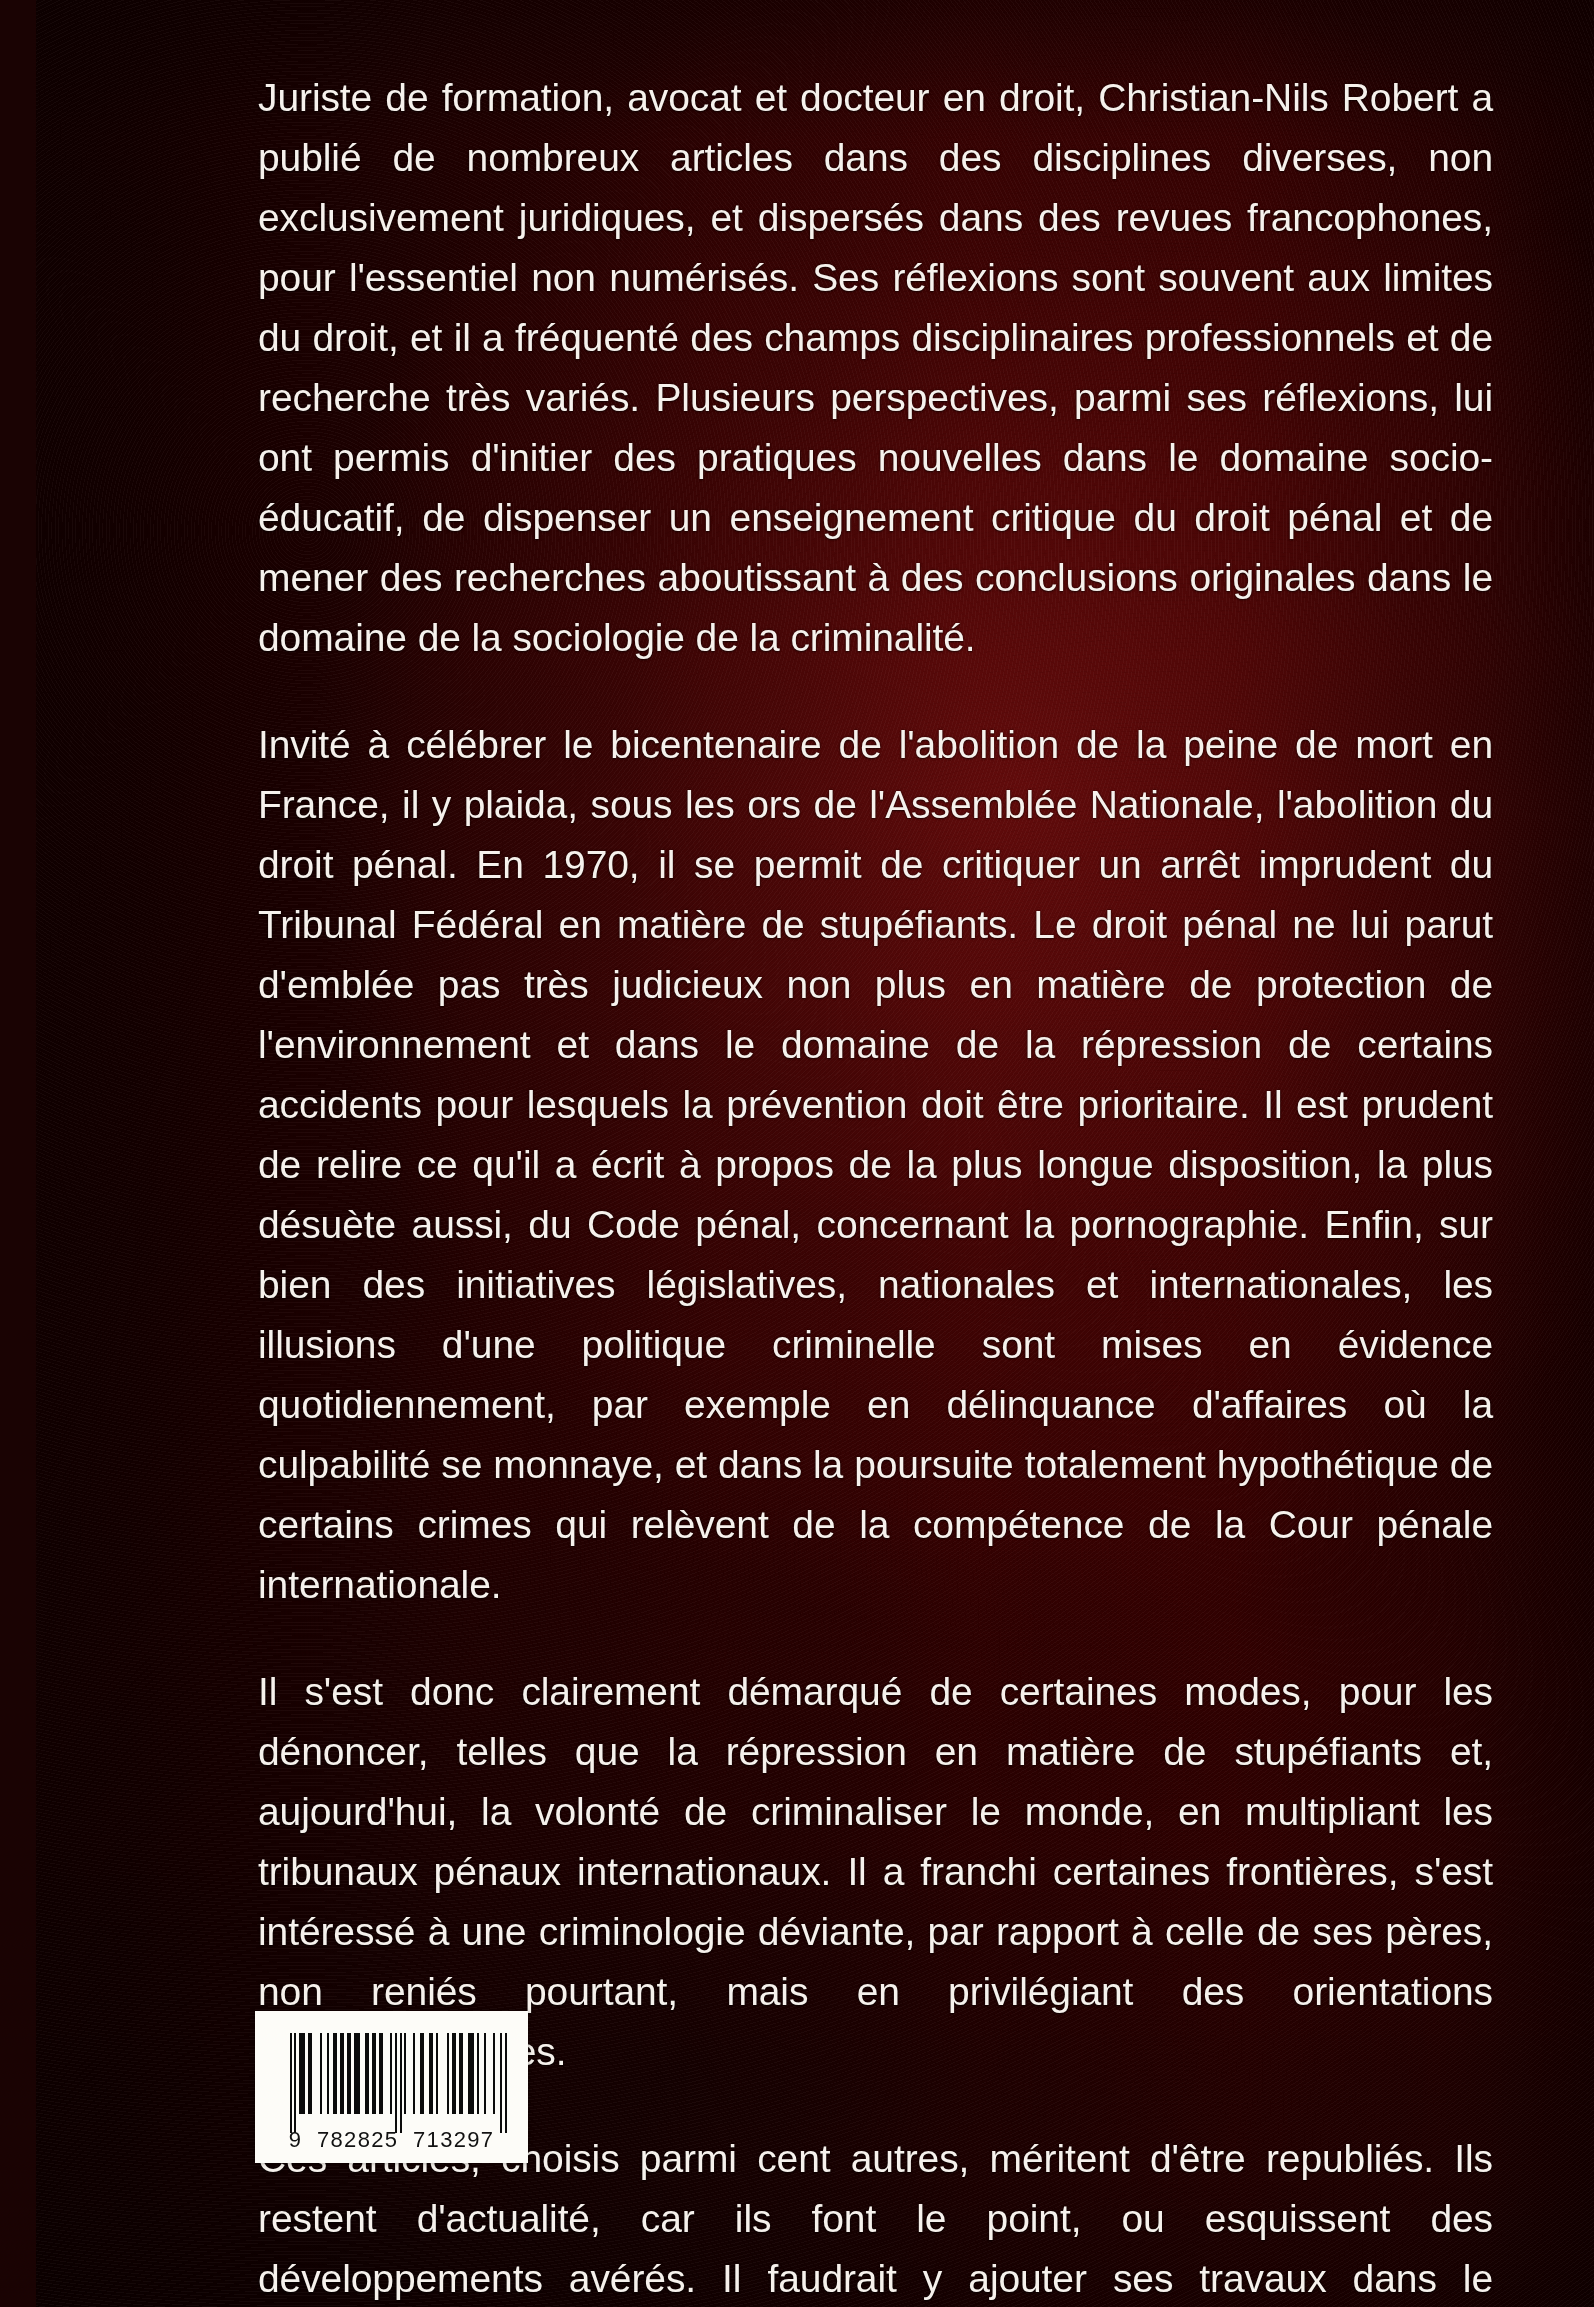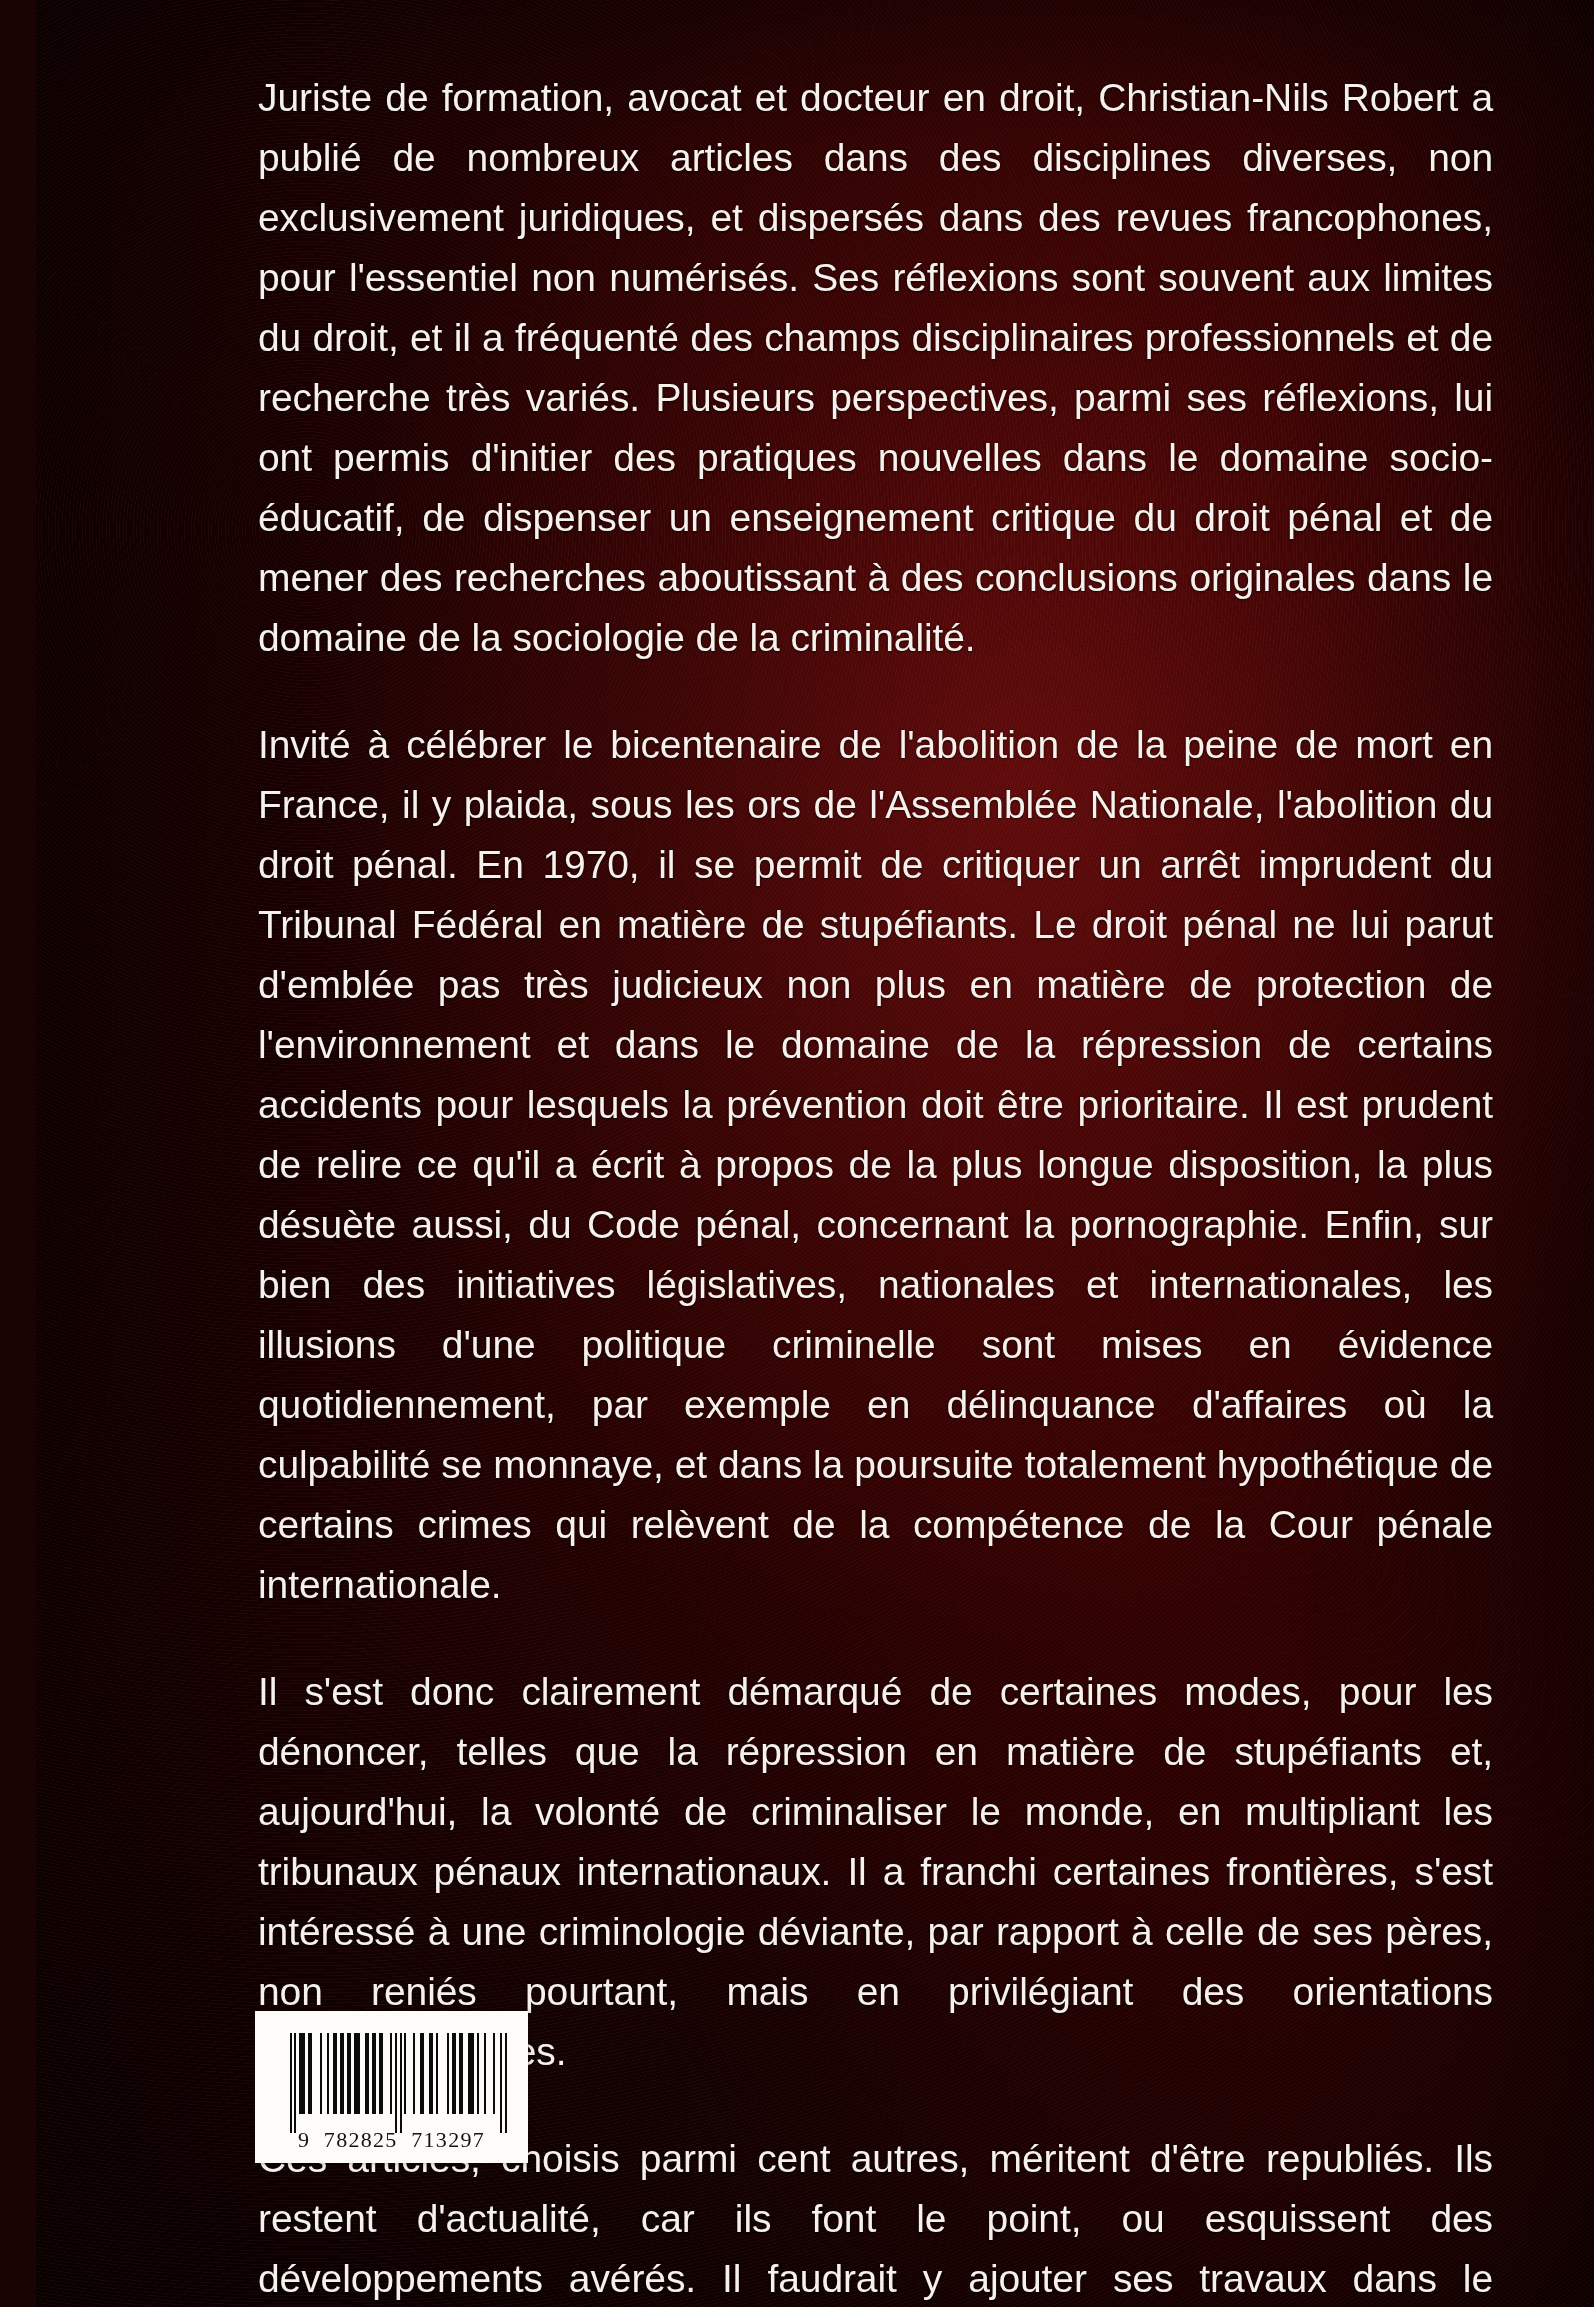--- a/index.html
+++ b/index.html
@@ -132,21 +132,21 @@
     margin-left: 13.6px;
     display: block;
   }
 
   #barcode-digits {
     position: absolute;
     left: 0;
     bottom: 10.2px;
     width: 273px;
     text-align: center;
-    font-family: Liberation Serif, serif;
+    font-family: Liberation Sans, sans-serif;
     font-size: 22px;
     letter-spacing: 1.3px;
     color: #121212;
     white-space: pre;
   }
 
   .bar {
     position: absolute;
     top: 0;
     background: #0b0b0b;

